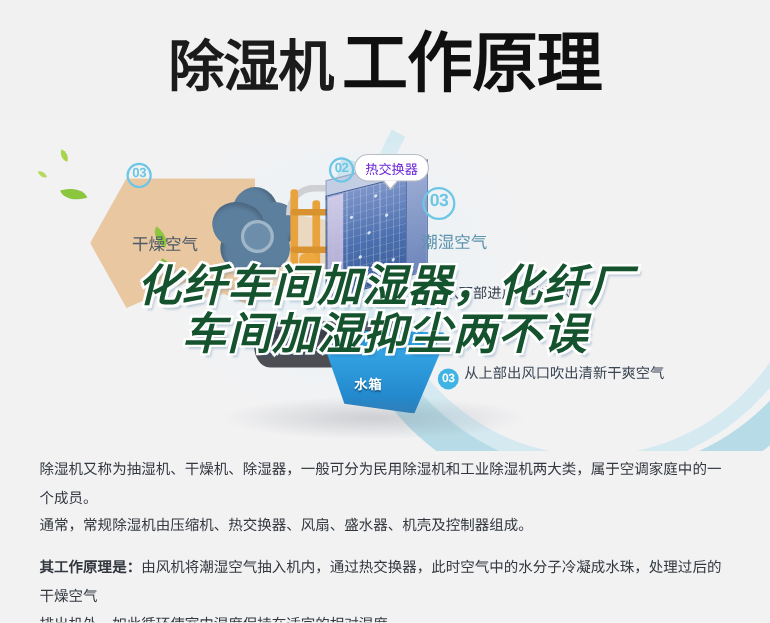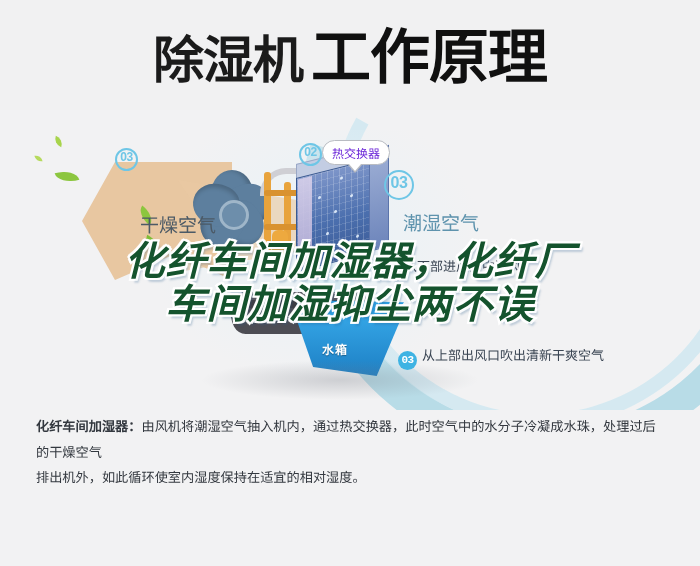--- a/index.html
+++ b/index.html
@@ -317,24 +317,23 @@
     line-height: 15px;
     font-size: 12px;
   }
   .badge.big {
     width: 26px; height: 26px;
     line-height: 22px;
     font-size: 16px;
   }
   .dlabel {
     position: absolute;
-    font-size: 19px;
+    font-size: 15px;
     color: #4c5a66;
     white-space: nowrap;
-    margin-left: 20px;
   }
   .dlabel.blue { color: #5e93ad; }
   .callout {
     position: absolute;
     background: #ffffff;
     border: 1px solid #b9bcc2;
     border-radius: 13px;
     padding: 3px 9px;
     font-size: 12px;
     color: #6d28d9;
@@ -487,30 +486,34 @@
 
     <div class="badge hollow" style="left:299px;top:33px;">02</div>
     <div class="callout" style="left:322px;top:30px;">热交换器</div>
 
     <div class="badge hollow big" style="left:384px;top:60px;">03</div>
     <div class="dlabel blue" style="left:383px;top:98px;">潮湿空气</div>
 
     <div class="step-line" style="left:380px;top:146px;">
       <span class="badge">02</span><span>从下部进风口中进风</span>
     </div>
-    <div class="step-line" style="left:398px;top:235px;font-family:Liberation Mono, monospace;">
+    <div class="step-line" style="left:398px;top:219px;">
       <span class="badge">03</span><span>从上部出风口吹出清新干爽空气</span>
     </div>
   </div>
 
   <div class="overlay">
     <div class="ov-line">化纤车间加湿器，化纤厂</div>
     <div class="ov-line">车间加湿抑尘两不误</div>
   </div>
 
   <div class="body-text">
     <p>
-      <b>化纤车间加湿器：</b><span>由风机将潮湿空气抽入机内，通过热交换器，此时空气中的水分子冷凝成水珠，处理过后的干燥空气</span><br>
+      <span>除湿机又称为抽湿机、干燥机、除湿器，一般可分为民用除湿机和工业除湿机两大类，属于空调家庭中的一个成员。</span><br>
+      <span>通常，常规除湿机由压缩机、热交换器、风扇、盛水器、机壳及控制器组成。</span>
+    </p>
+    <p>
+      <b>其工作原理是：</b><span>由风机将潮湿空气抽入机内，通过热交换器，此时空气中的水分子冷凝成水珠，处理过后的干燥空气</span><br>
       <span>排出机外，如此循环使室内湿度保持在适宜的相对湿度。</span>
     </p>
   </div>
 
 </div>
 
 </body></html>

